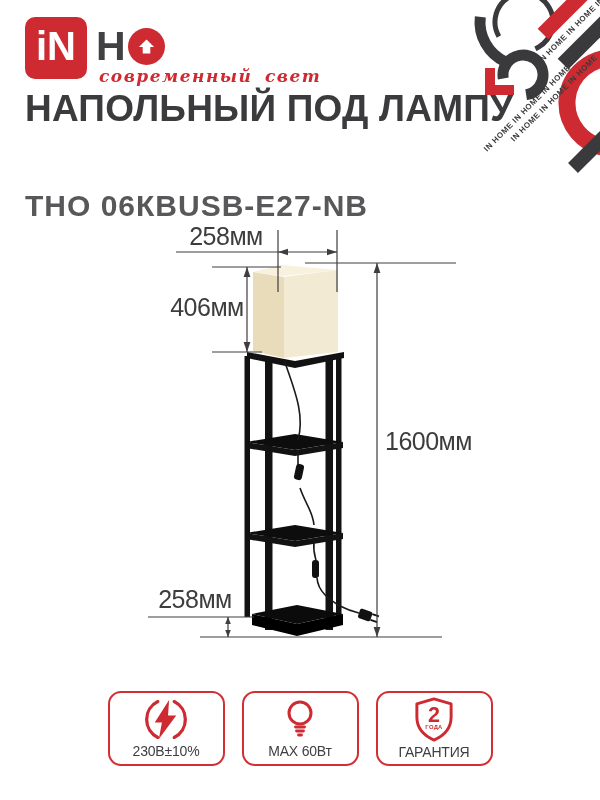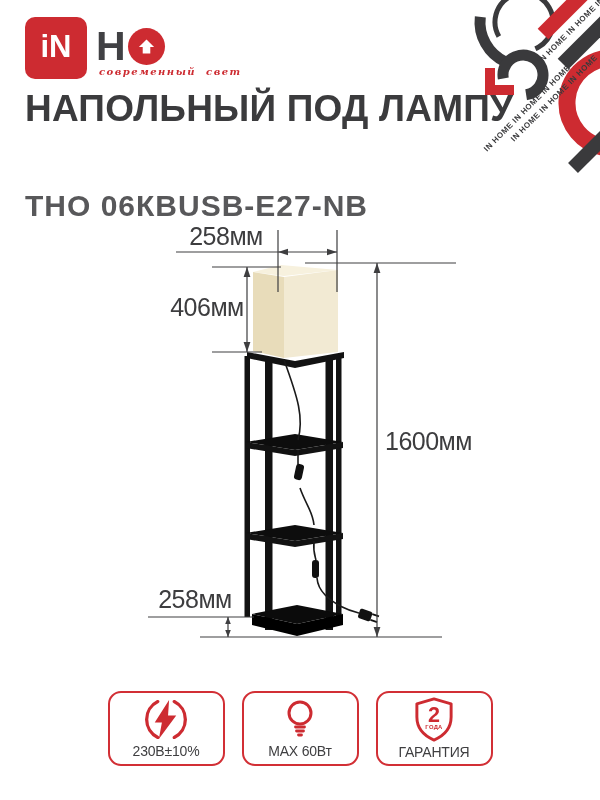--- a/index.html
+++ b/index.html
@@ -4,29 +4,29 @@
 <style>
   * { margin:0; padding:0; box-sizing:border-box; }
   html,body { width:600px; height:800px; background:#ffffff; overflow:hidden;
               font-family:"Liberation Sans", sans-serif; }
   .page { position:relative; width:600px; height:800px; background:#fff; }
 
   
   .logo-square { position:absolute; left:25px; top:17px; width:62px; height:62px;
                  background:#cd2b31; border-radius:10px; display:flex;
                  align-items:center; justify-content:center; }
-  .logo-square span { color:#fff; font-weight:700; font-size:31px; line-height:1;
+  .logo-square span { color:#fff; font-weight:700; font-size:40px; line-height:1;
                       letter-spacing:0px; transform:translateY(-2px); }
   .logo-word { position:absolute; left:96px; top:23px; display:flex; align-items:center;
                color:#414144; font-weight:700; font-size:41px; letter-spacing:0.5px; }
   .logo-o { width:37px; height:37px; background:#cd2b31; border-radius:50%;
             display:inline-flex; align-items:center; justify-content:center; margin:0 2px; }
   .tagline { position:absolute; left:99px; top:66px; color:#cd2b31;
              font-family:"DejaVu Serif", serif; font-style:italic; font-weight:700;
-             font-size:10px; letter-spacing:1.5px; word-spacing:5px; }
+             font-size:17px; letter-spacing:1.5px; word-spacing:5px; }
 
   
   .deco { position:absolute; right:0; top:0; }
   .deco text { font-family:"Liberation Sans", sans-serif; font-size:8px; font-weight:700;
                fill:#3a3a3c; letter-spacing:0.5px; }
 
   
   .title { position:absolute; left:25px; top:90px; color:#3b3b3d; font-weight:700;
            font-size:37px; line-height:37px; letter-spacing:0.2px; }
   .model { position:absolute; left:25px; top:169px; color:#58585a; font-weight:700;

